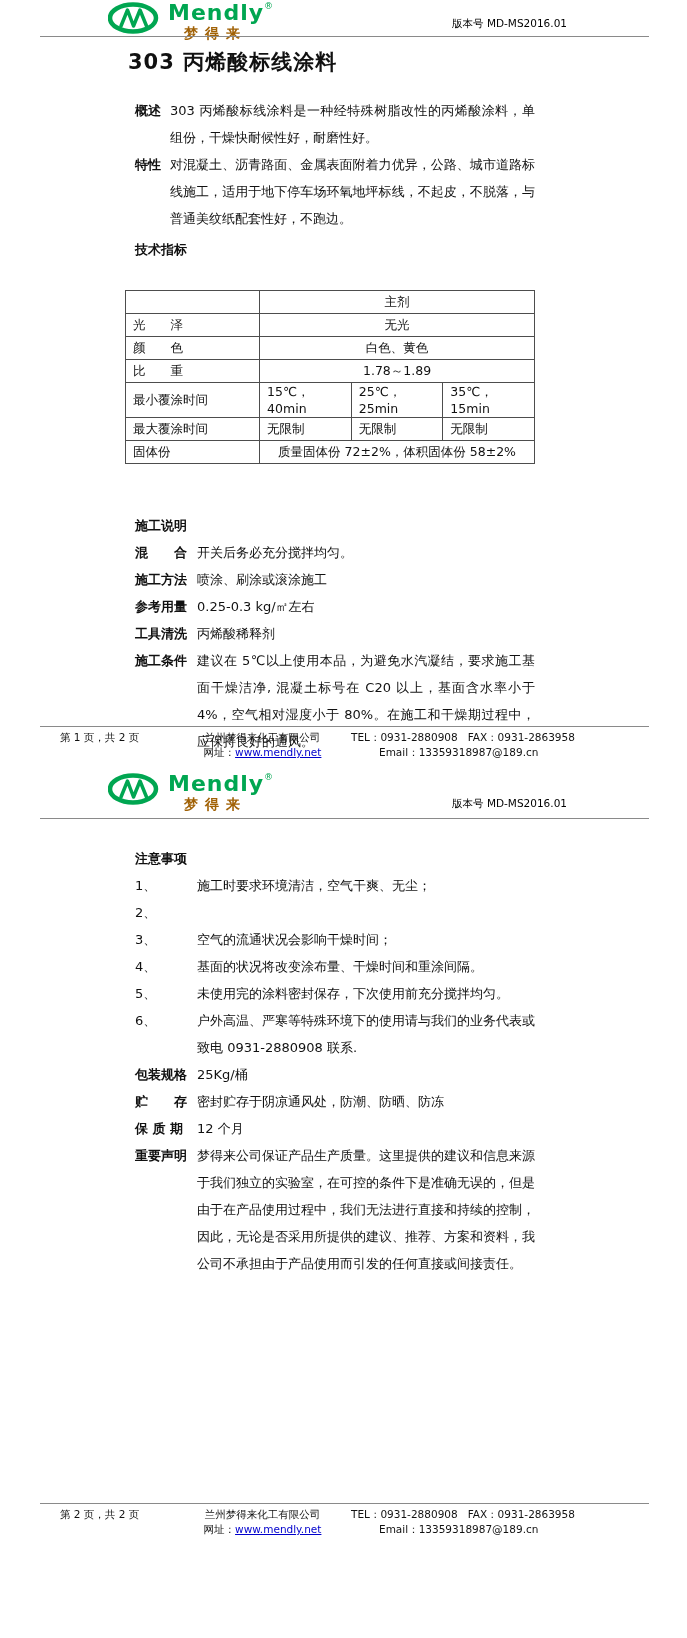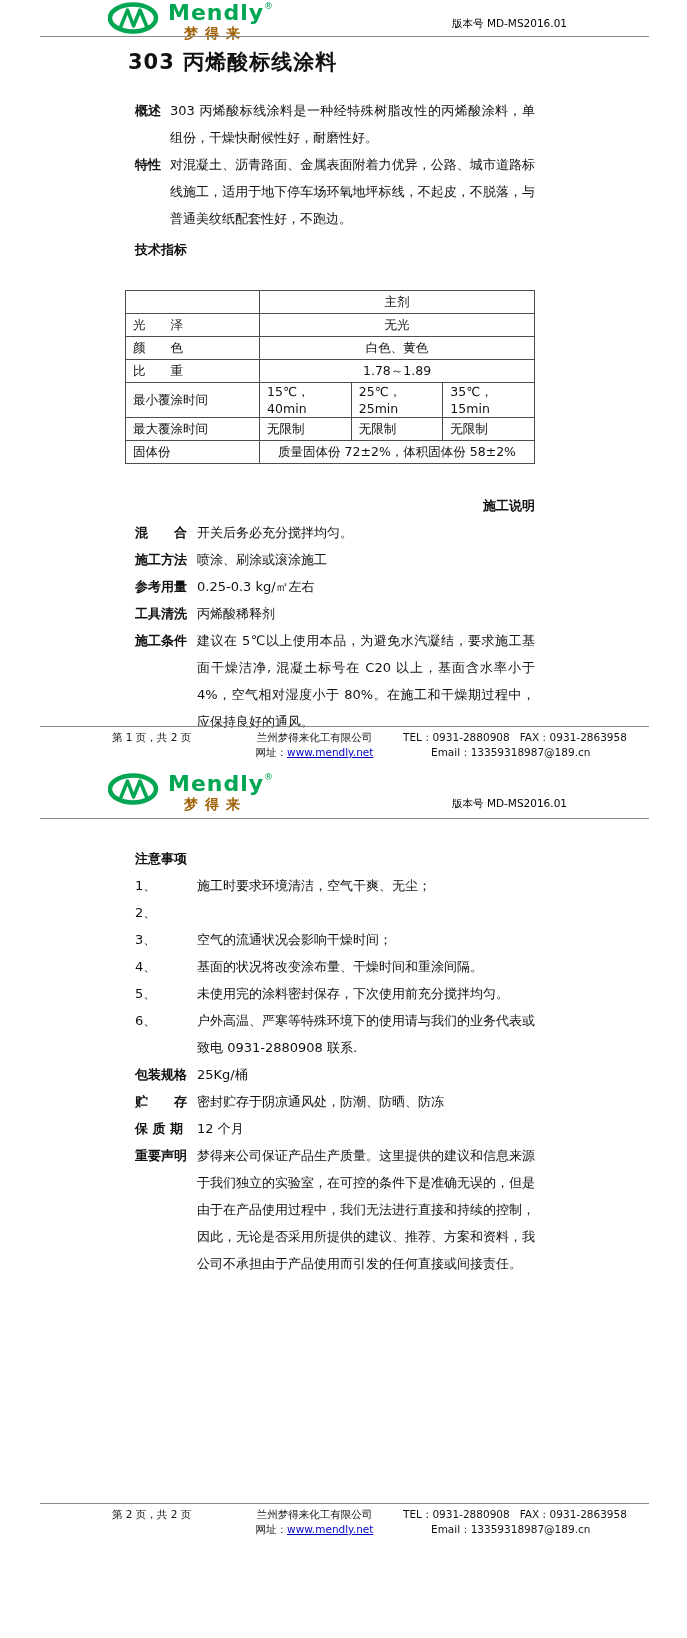--- a/index.html
+++ b/index.html
@@ -34,37 +34,37 @@
   .doc-title { font-size:21px; font-weight:bold; letter-spacing:1px; margin:12px 0 0 -7px; }
 
   .kv { display:flex; line-height:27px; }
   .kv .lbl { font-weight:bold; flex:0 0 35px; white-space:nowrap; }
   .kv .txt { flex:1; text-align:justify; }
   .kv2 .lbl { flex:0 0 62px; }
   .sec-overview { margin-top:21px; }
 
   .h2 { font-weight:bold; line-height:27px; }
   .tech-heading { margin-top:4px; }
-  .con-heading { margin-top:28px;text-align:right; }
+  .con-heading { margin-top:48px; }
 
   table.spec { border-collapse:collapse; width:410px; margin:27px 0 0 -10px; font-size:12.5px; }
   table.spec td { border:1px solid #4d4d4d; height:23px; padding:1px 7px; }
   td.c { text-align:center; }
   td.rowlbl { width:135px; }
   td.tcell { width:92px; }
 
   .con-rows { margin-top:0; }
 
   
   .pfoot { position:absolute; left:0; right:0; }
   .page-1 .pfoot { top:726px; }
   .page-2 .pfoot { top:738px; }
   .pfoot-rule { border-top:1.5px solid #8a8a8a; margin:0 38px 0 40px; }
   .pfoot-row { display:flex; font-size:10.5px; line-height:15px; padding-top:3px; }
-  .f-page { width:120px; margin-left:112px; }
+  .f-page { width:120px; margin-left:60px; }
   .f-center { width:165px; text-align:center; }
   .f-right { margin-left:6px; }
   .f-telfax { display:flex; gap:10px; }
   .f-email { padding-left:28px; }
   a.link { color:#0000cc; text-decoration:underline; cursor:pointer; }
 
   .notes-heading { margin-top:27px; }
   .note .lbl { font-weight:normal; }
 </style>
 </head>

